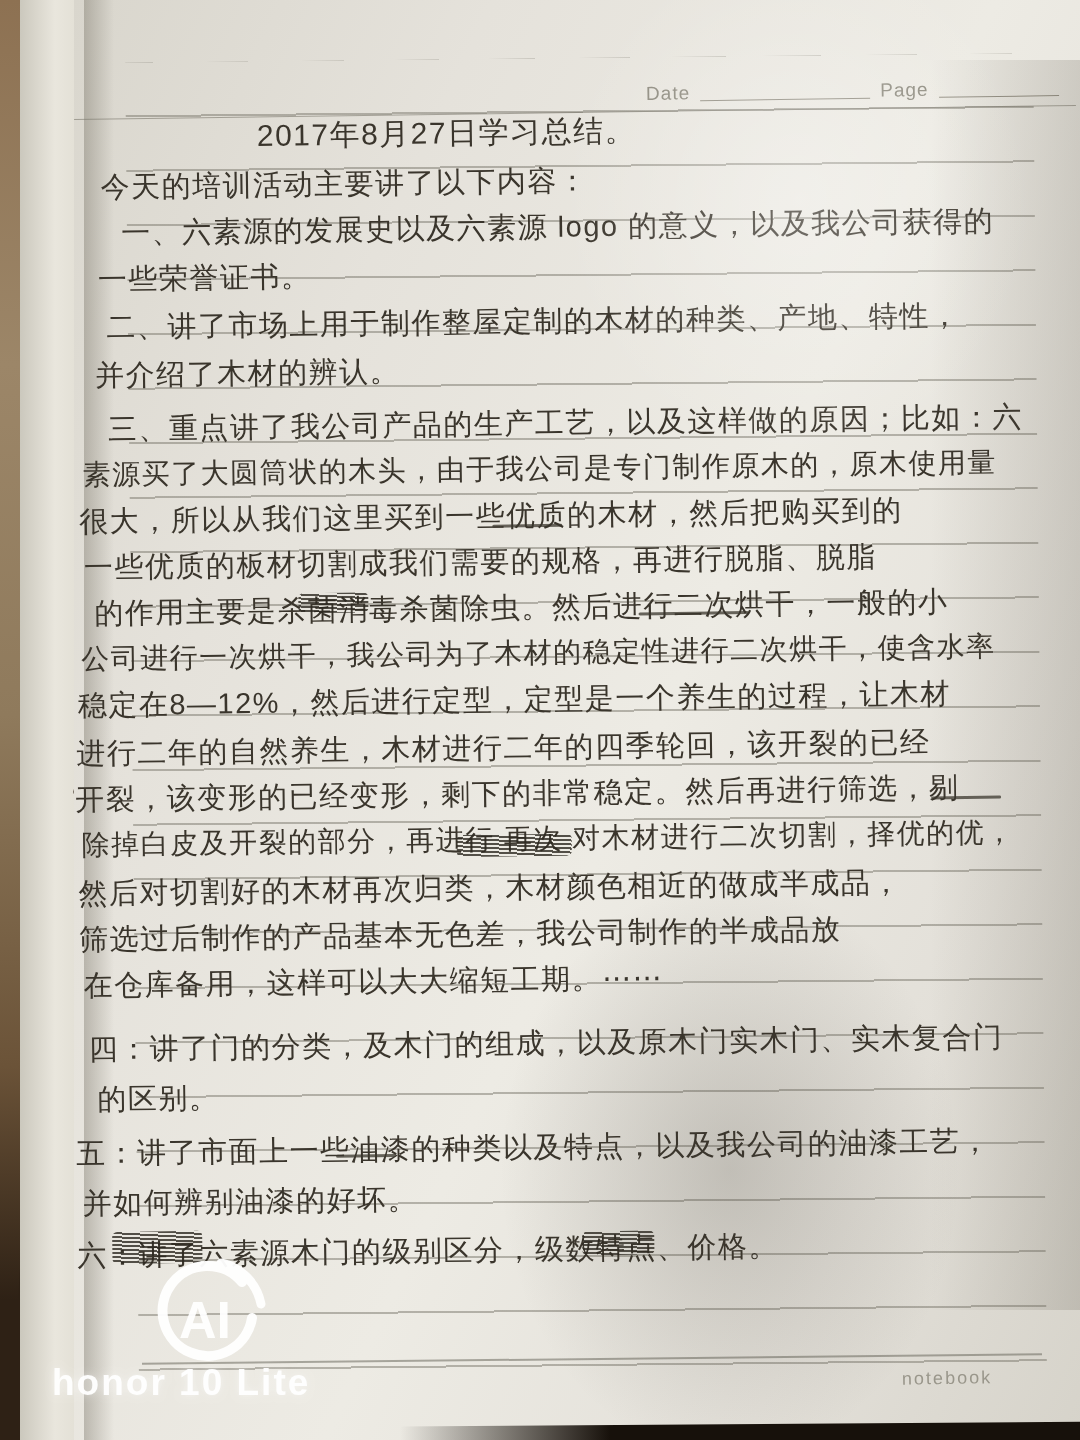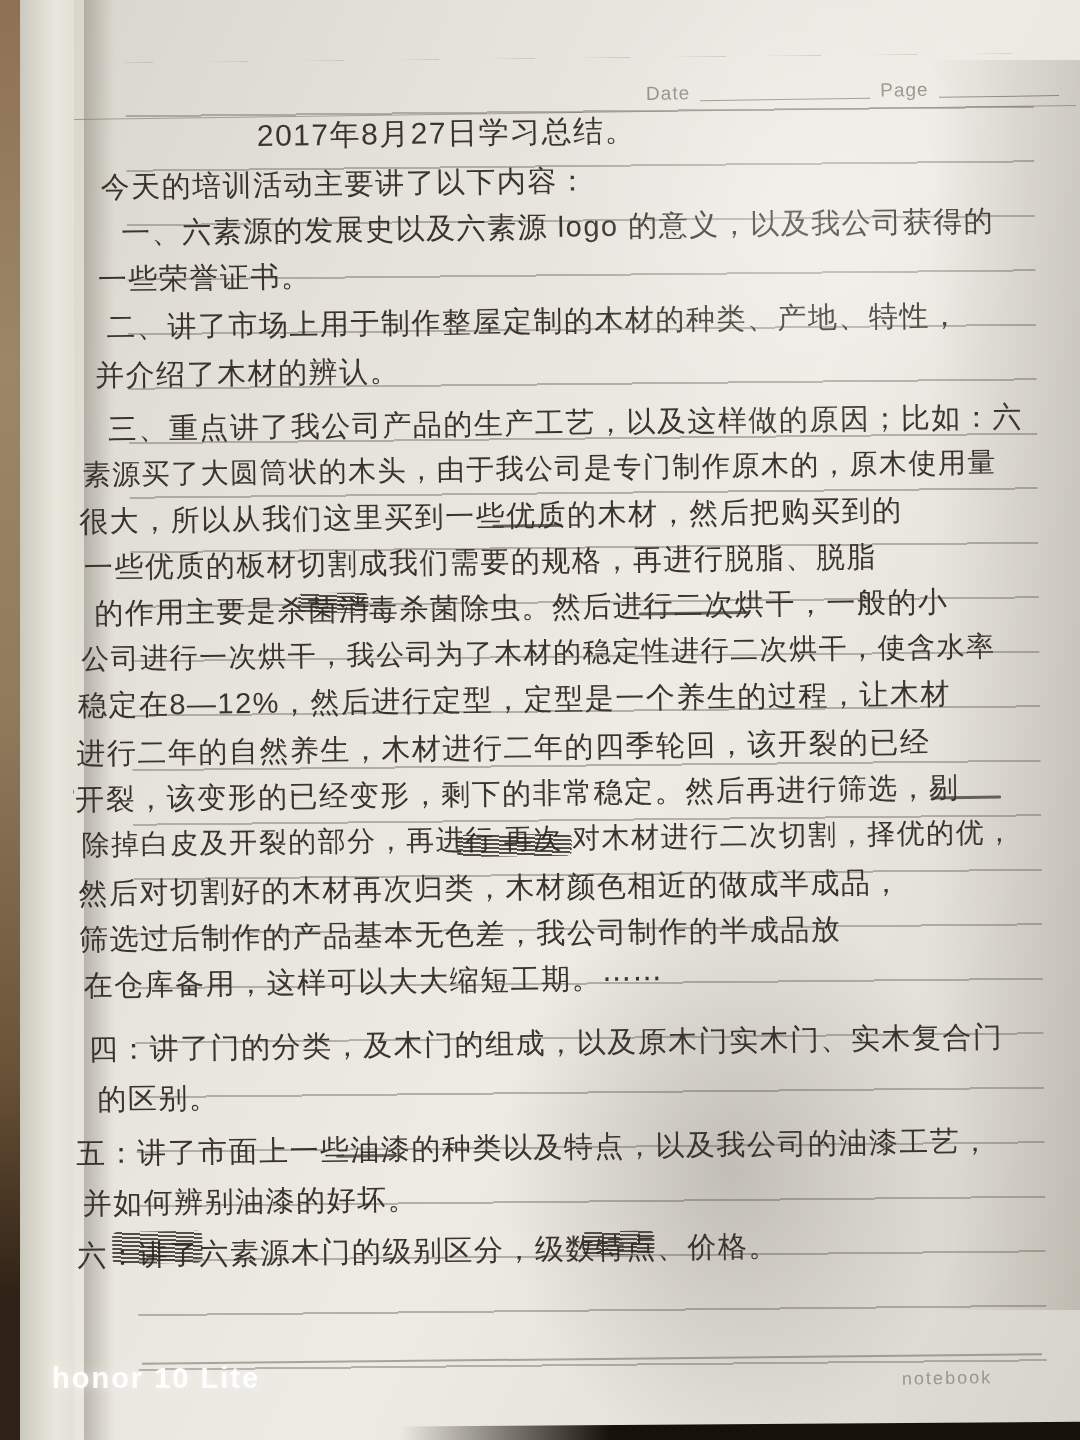--- a/index.html
+++ b/index.html
@@ -80,21 +80,21 @@
     background:radial-gradient(closest-side,rgba(255,255,255,.30),rgba(255,255,255,0));
   }
   .table-bottom{
     position:absolute;left:400px;bottom:-4px;width:700px;height:20px;
     background:linear-gradient(to right,rgba(23,17,11,0),#17110b 30%);
     transform:rotate(-0.4deg);
   }
   
   .wm-logo{position:absolute;left:148px;top:1258px;width:120px;height:120px;opacity:.96;}
   .wm-text{
-    position:absolute;left:52px;top:1362px;color:#ffffff;font-size:29px;font-weight:600;
+    position:absolute;left:52px;top:1362px;color:#ffffff;font-size:37px;font-weight:600;
     letter-spacing:2px;text-shadow:0 0 8px rgba(255,255,255,.55);opacity:.97;text-align:right;
   }
 </style>
 </head>
 <body>
 
 <div class="scene">
 
   <div class="wood-top-right"></div>
   <div class="table-left"></div>
@@ -150,15 +150,22 @@
     <div class="hw-underline" style="left:640px;top:614px;width:110px"></div>
     <div class="hw-underline" style="left:930px;top:802px;width:70px"></div>
     <div class="hw-underline" style="left:330px;top:1152px;width:60px"></div>
   </div>
 
   <div class="light-topright"></div>
   <div class="shadow-phone"></div>
   <div class="shadow-right"></div>
   <div class="table-bottom"></div>
 
+  <div class="wm-logo">
+    <svg width="120" height="120" viewBox="0 0 120 120">
+      <path d="M 94 24 A 45 45 0 1 0 104 60" fill="none" stroke="#ffffff" stroke-width="10" stroke-linecap="round"></path>
+      <path d="M 73 5 A 52 52 0 0 1 113 46" fill="none" stroke="#ffffff" stroke-width="9" stroke-linecap="round"></path>
+      <text x="31" y="80" font-family="Liberation Sans, sans-serif" font-size="52" font-weight="bold" fill="#ffffff">AI</text>
+    </svg>
+  </div>
   <div class="wm-text">honor 10 Lite</div>
 
 </div>
 
 </body></html>

